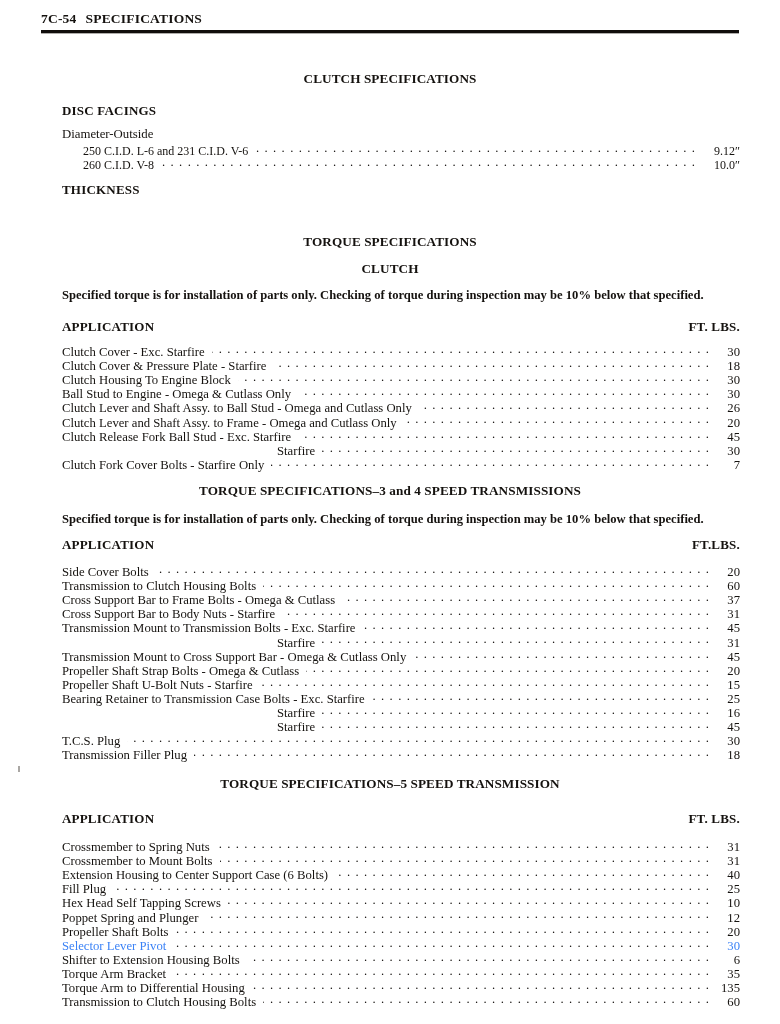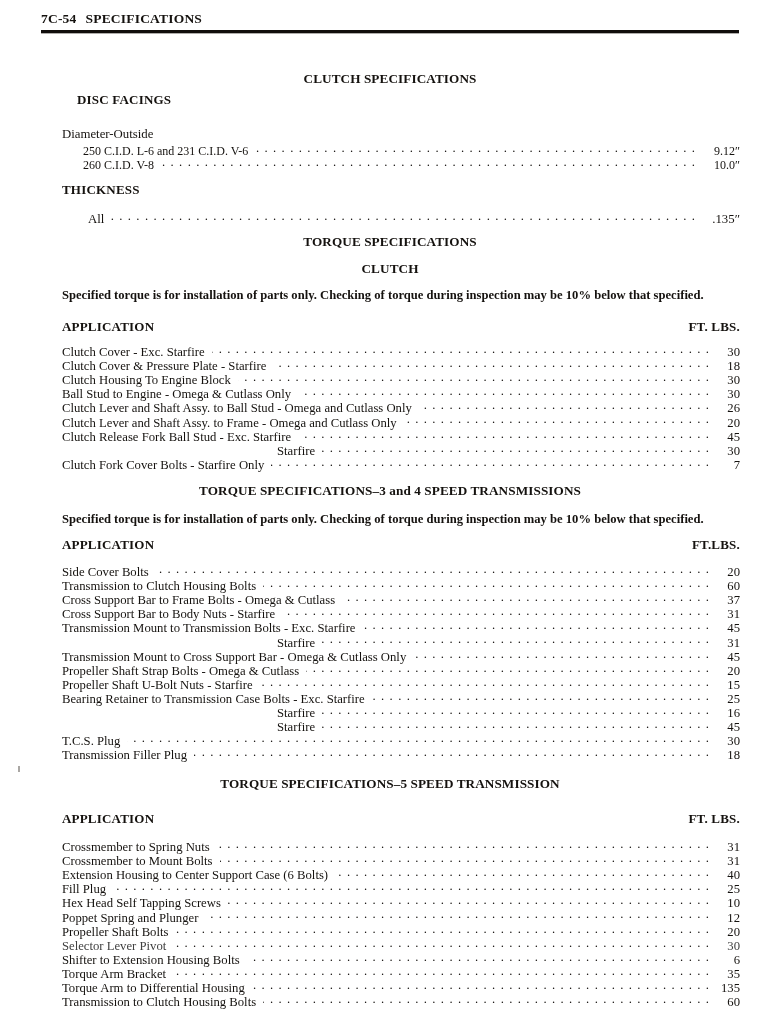--- a/index.html
+++ b/index.html
@@ -121,21 +121,21 @@
     color: #15120f;
     white-space: nowrap;
   }
   .row .value {
     flex: 0 0 auto;
     text-align: right;
     min-width: 26px;
     padding-left: 4px;
   }
   .row.faded {
-    color: #404040;
+    color: #3b82f6;
   }
 
   
   .plain {
     position: absolute;
     left: 62px;
     font-size: 12.8px;
     line-height: 14.4px;
     white-space: nowrap;
   }
@@ -174,46 +174,39 @@
 
   <div class="runhead">
     <span class="folio">7C-54</span><span>SPECIFICATIONS</span>
   </div>
   <div class="runhead-rule"></div>
 
   <div class="speck"></div>
 
   <div class="centered-title" style="top:71px;">CLUTCH SPECIFICATIONS</div>
 
-  <div class="sub-head" style="top:92px;margin-left:15px;">DISC FACINGS</div>
+  <div class="sub-head" style="top:103px;">DISC FACINGS</div>
 
   <div class="plain" style="top:127px;">Diameter-Outside</div>
 
   <div class="dfrows" style="top:141px;">
     <div class="row">
       <span class="label">250 C.I.D. L-6 and 231 C.I.D. V-6</span>
       <span class="leader"></span>
       <span class="value">9.12″</span>
     </div>
     <div class="row">
       <span class="label">260 C.I.D. V-8</span>
       <span class="leader"></span>
       <span class="value">10.0″</span>
     </div>
   </div>
 
   <div class="sub-head" style="top:182px;">THICKNESS</div>
 
-  <div class="thickrow" style="top:209px;">
-    <div class="row">
-      <span class="label">All</span>
-      <span class="leader"></span>
-      <span class="value">.135″</span>
-    </div>
-  </div>
 
   <div class="centered-title" style="top:234px;">TORQUE SPECIFICATIONS</div>
 
   <div class="centered-title" style="top:261px;">CLUTCH</div>
 
   <div class="note" style="top:288px;">Specified torque is for installation of parts only. Checking of torque during inspection may be 10% below that specified.</div>
 
   <div class="colhead" style="top:319px;">
     <span class="right">FT. LBS.</span>
     <span>APPLICATION</span>

